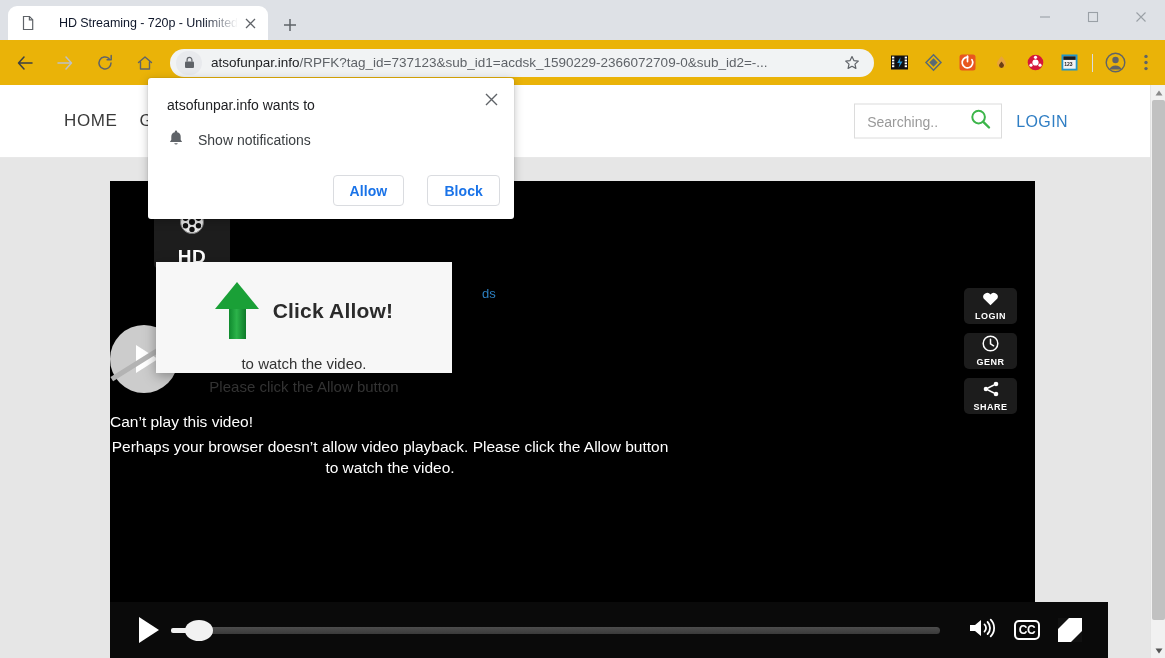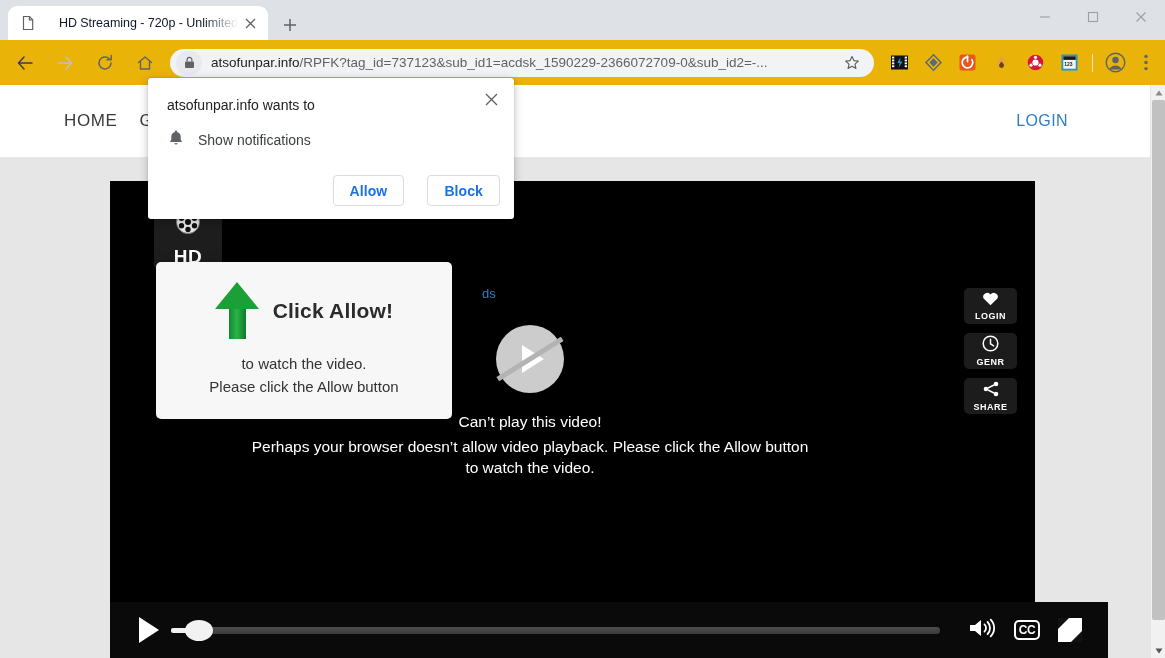--- a/index.html
+++ b/index.html
@@ -116,34 +116,34 @@
   }
   .searchbox .ph { font-size: 14px; color: #9a9a9a; }
   .login-link { font-size: 16px; color: #2f7ec4; letter-spacing: 0.4px; }
 
   
   .player {
     position: absolute; left: 110px; top: 96px; width: 925px; height: 477px;
     background: #000000;
   }
   .hd-badge {
-    position: absolute; left: 44px; top: 25px; width: 68px; height: 62px;
+    position: absolute; left: 44px; top: 25px; width: 76px; height: 62px;
     display: flex; flex-direction: column; align-items: center; justify-content: center;
     background: #1d1d1d; border-radius: 4px;
   }
   .hd-badge .hdtext {
     font-size: 19px; font-weight: bold; color: #fff; line-height: 1; margin-top: 3px;
     letter-spacing: 0.5px;
   }
   .ads-link {
     position: absolute; left: 372px; top: 105px; font-size: 13px; color: #2c7fc0;
   }
   .center-block {
     position: absolute; left: 0; top: 0; width: 840px; height: 477px;
-    display: flex; flex-direction: column; align-items: center; justify-content: center;
+    display: flex; flex-direction: column; align-items: flex-start; justify-content: center;
     padding-bottom: 36px;
   }
   .play-circle {
     width: 68px; height: 68px; border-radius: 50%; background: #cccccc;
     position: relative; margin-bottom: 20px;
   }
   .play-circle .tri {
     position: absolute; left: 26px; top: 20px;
     width: 0; height: 0;
     border-left: 22px solid #ffffff;
@@ -252,22 +252,22 @@
   }
   .perm-btn {
     min-width: 70px; height: 31px; padding: 0 16px;
     border: 1px solid #dadce0; border-radius: 4px; background: #fff;
     display: flex; align-items: center; justify-content: center;
     font-size: 14px; color: #1a73e8; font-weight: bold; letter-spacing: 0.1px;
   }
 
   
   .allow-popup {
-    position: absolute; left: 156px; top: 262px; width: 296px; height: 157px;
-    background: #f7f7f7; border-radius: 5px;
+    position: absolute; left: 156px; top: 262px; width: 296px; height: 111px;
+    background: #f7f7f7; border-radius: 0;
     box-shadow: 0 3px 12px rgba(0,0,0,0.35);
   }
   .allow-top {
     position: absolute; left: 0; top: 20px; width: 296px;
     display: flex; align-items: center; justify-content: center; gap: 14px;
   }
   .arrow-up { width: 44px; height: 57px; position: relative; }
   .arrow-up .shaft {
     position: absolute; left: 14px; top: 22px; width: 17px; height: 35px;
     background: linear-gradient(to right, #0f8a2e, #2cb34a 45%, #0e7a29);
@@ -441,20 +441,29 @@
 
   <div class="viewport">
 
     <div class="site-header">
       <div class="site-nav">
         <span>HOME</span>
         <span>GENR</span>
       </div>
       <div style="position:absolute; left:487px; top:50%; transform:translateY(-50%); font-size:17px; letter-spacing:0.6px; color:#3a3a3a;">T</div>
       <div class="site-right">
+        <div class="searchbox">
+          <span class="ph">Searching..</span>
+          <span>
+            <svg width="21" height="21" viewBox="0 0 21 21">
+              <circle cx="8.6" cy="8.6" r="6.3" fill="none" stroke="#3cb54a" stroke-width="2"></circle>
+              <path d="M13.3 13.3 L19 19" stroke="#3cb54a" stroke-width="2.4" stroke-linecap="round"></path>
+            </svg>
+          </span>
+        </div>
         <a class="login-link">LOGIN</a>
       </div>
     </div>
 
     <div class="player">
 
       <div class="hd-badge">
         <span>
           <svg width="34" height="32" viewBox="0 0 34 32">
             <circle cx="17" cy="14" r="11.5" fill="#e8e8e8" stroke="#777" stroke-width="1"></circle>

